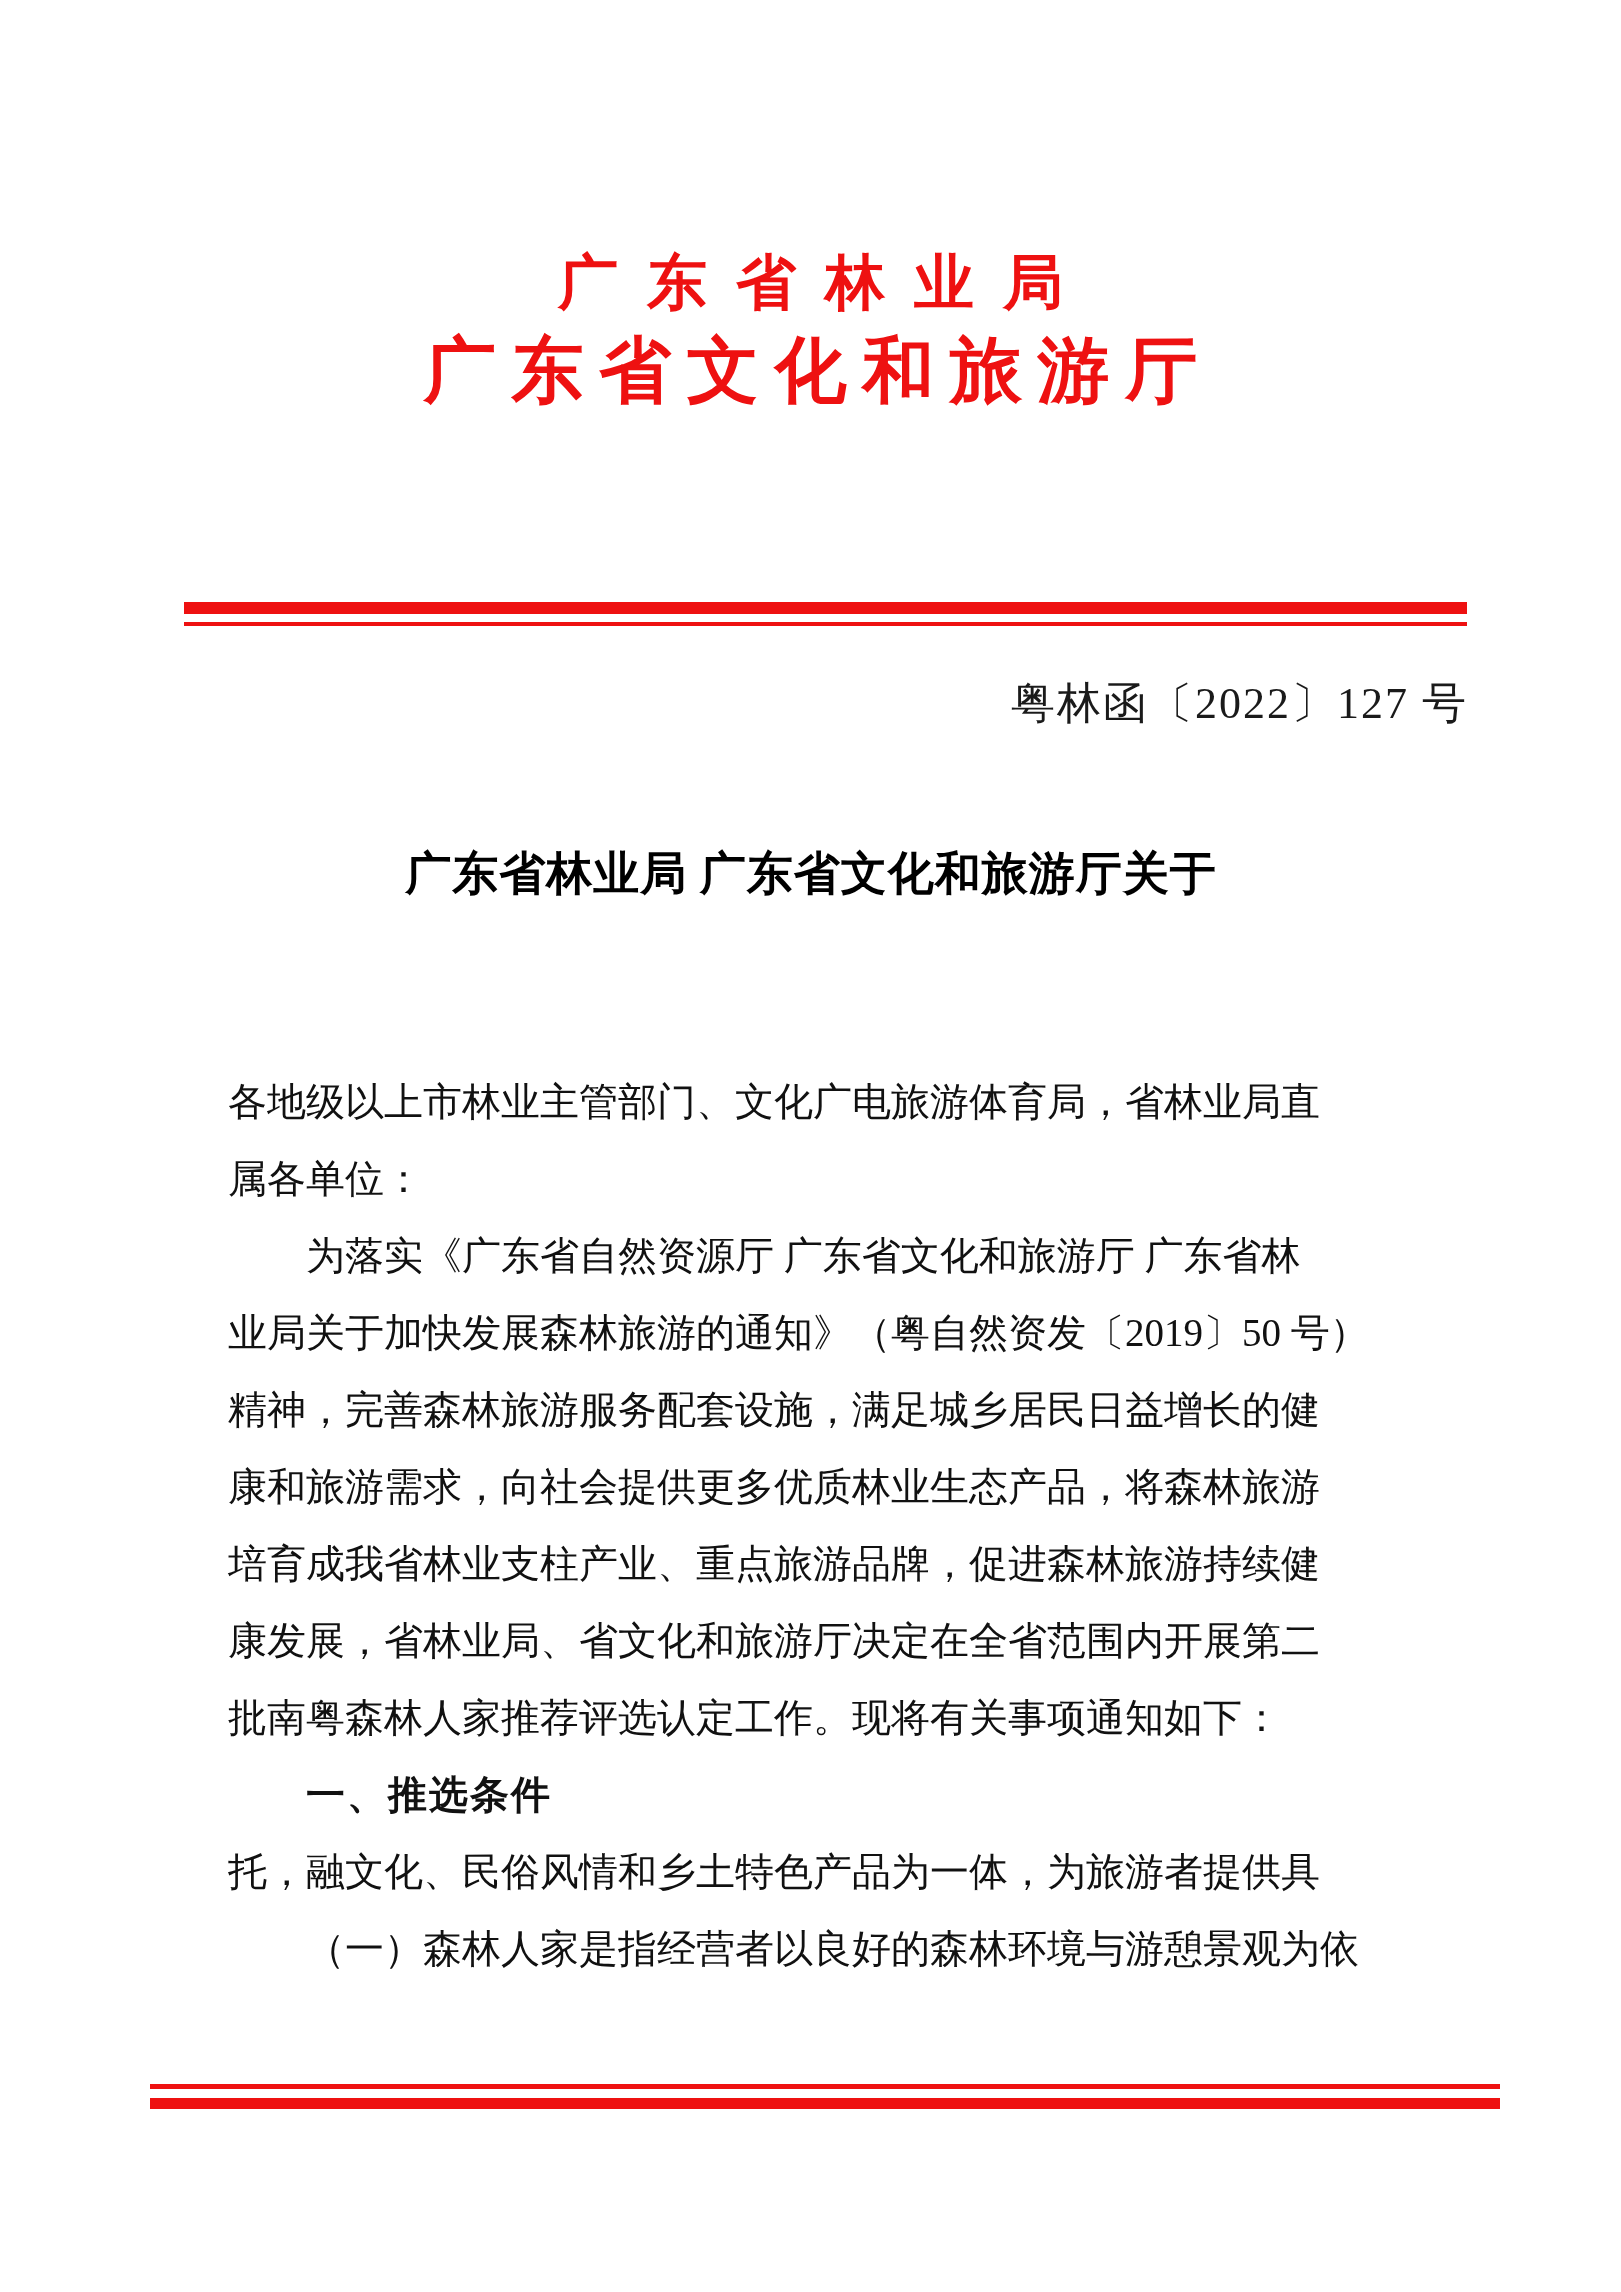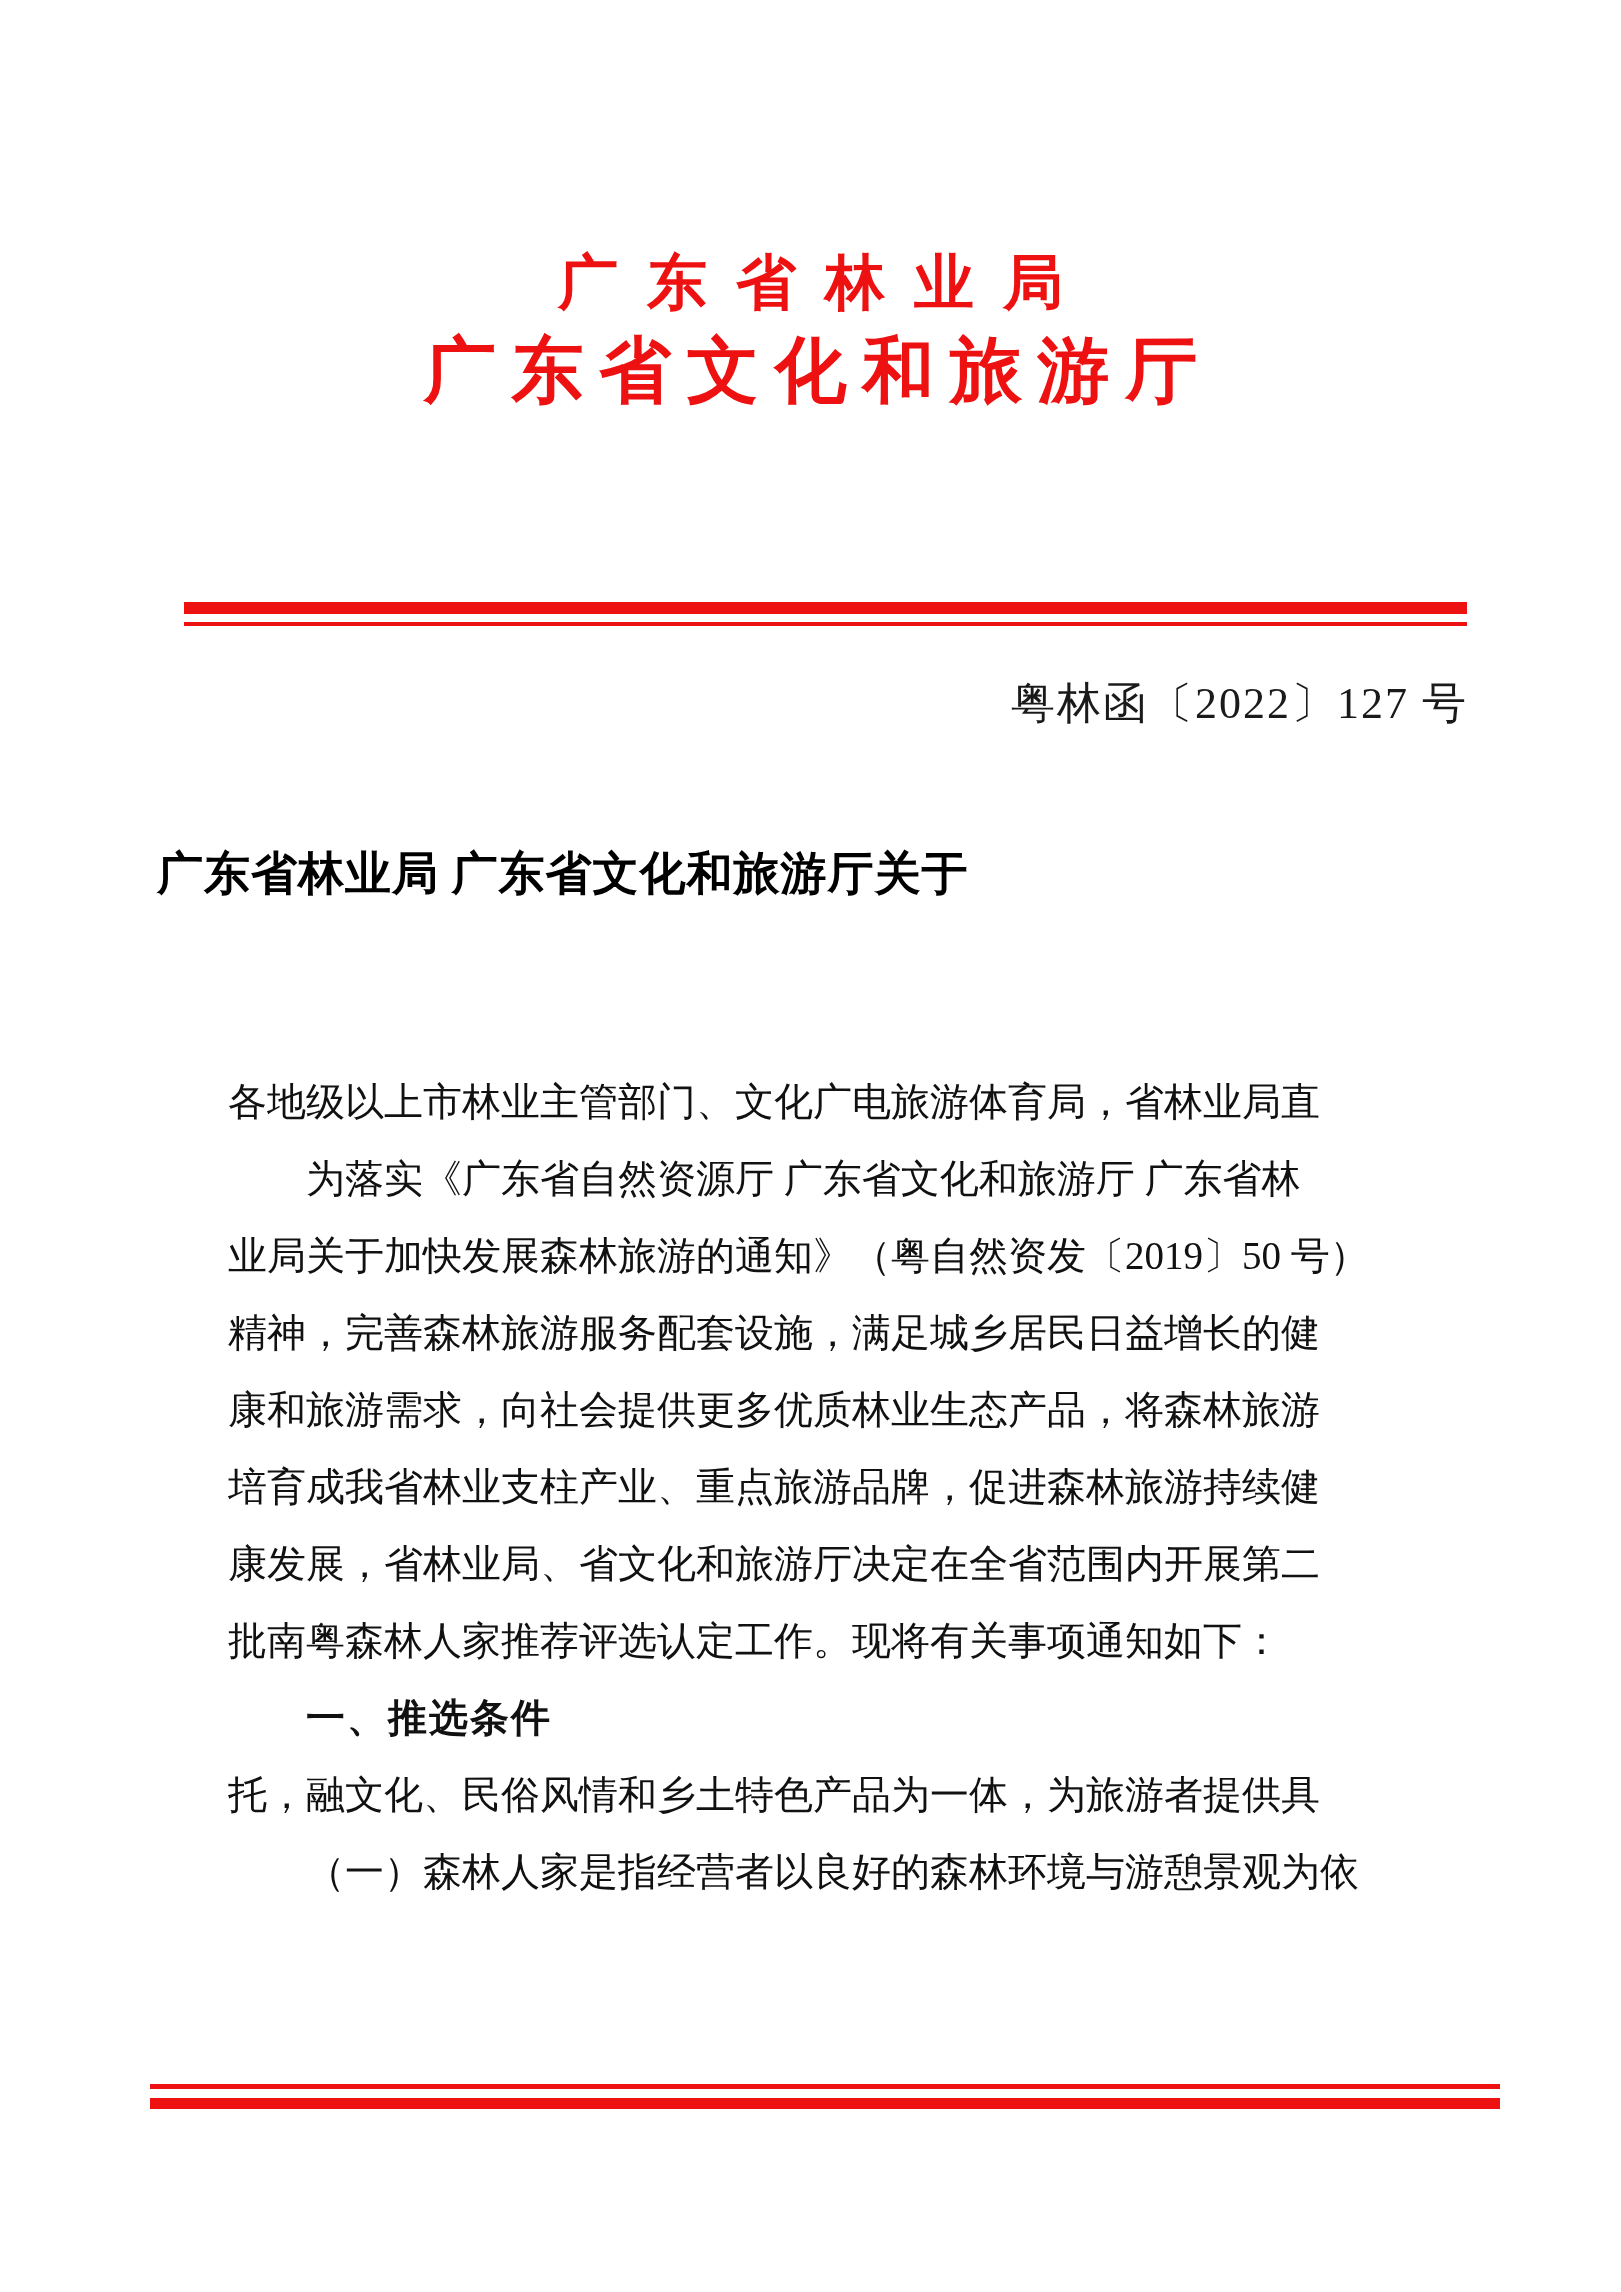--- a/index.html
+++ b/index.html
@@ -85,20 +85,21 @@
     letter-spacing: 2px;
     white-space: nowrap;
   }
 
   
   .doc-title {
     position: absolute;
     left: 157px;
     top: 838px;
     width: 1308px;
+    text-align: center;
     font-family: "Liberation Serif", "DejaVu Serif", serif;
     font-weight: bold;
     font-size: 46px;
     line-height: 71px;
     color: #000000;
     letter-spacing: 1px;
   }
   .doc-title .tline { display: block; white-space: nowrap; }
 
   
@@ -145,20 +146,21 @@
   <div class="doc-number">粤林函〔2022〕127 号</div>
 
   <div class="doc-title">
     <span class="tline">广东省林业局 广东省文化和旅游厅关于</span>
   </div>
 
   <div class="body-text">
 
     <p>
       <span class="linebox">各地级以上市林业主管部门、文化广电旅游体育局，省林业局直</span>
+      <span class="linebox">属各单位：</span>
     </p>
 
     <p>
       <span class="linebox" style="text-indent:2em;display:block;">为落实《广东省自然资源厅 广东省文化和旅游厅 广东省林</span>
       <span class="linebox">业局关于加快发展森林旅游的通知》（粤自然资发〔2019〕50 号）</span>
       <span class="linebox">精神，完善森林旅游服务配套设施，满足城乡居民日益增长的健</span>
       <span class="linebox">康和旅游需求，向社会提供更多优质林业生态产品，将森林旅游</span>
       <span class="linebox">培育成我省林业支柱产业、重点旅游品牌，促进森林旅游持续健</span>
       <span class="linebox">康发展，省林业局、省文化和旅游厅决定在全省范围内开展第二</span>
       <span class="linebox">批南粤森林人家推荐评选认定工作。现将有关事项通知如下：</span>

